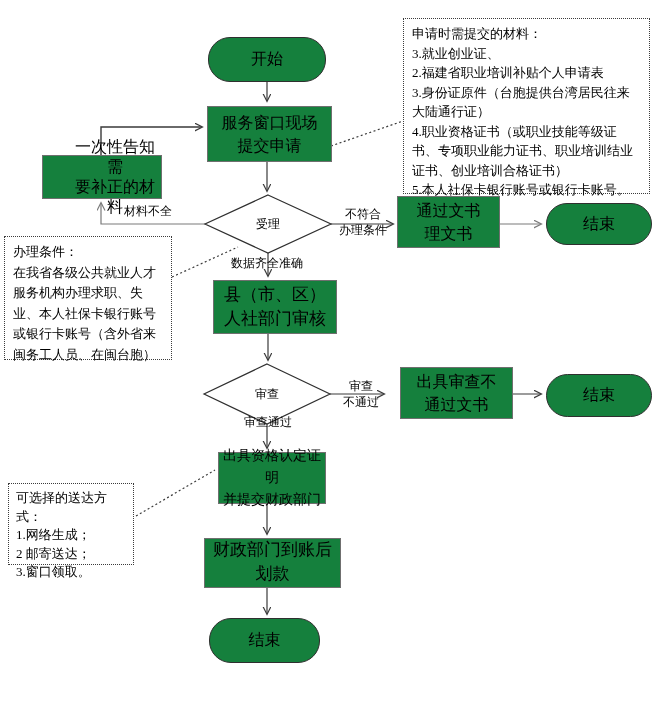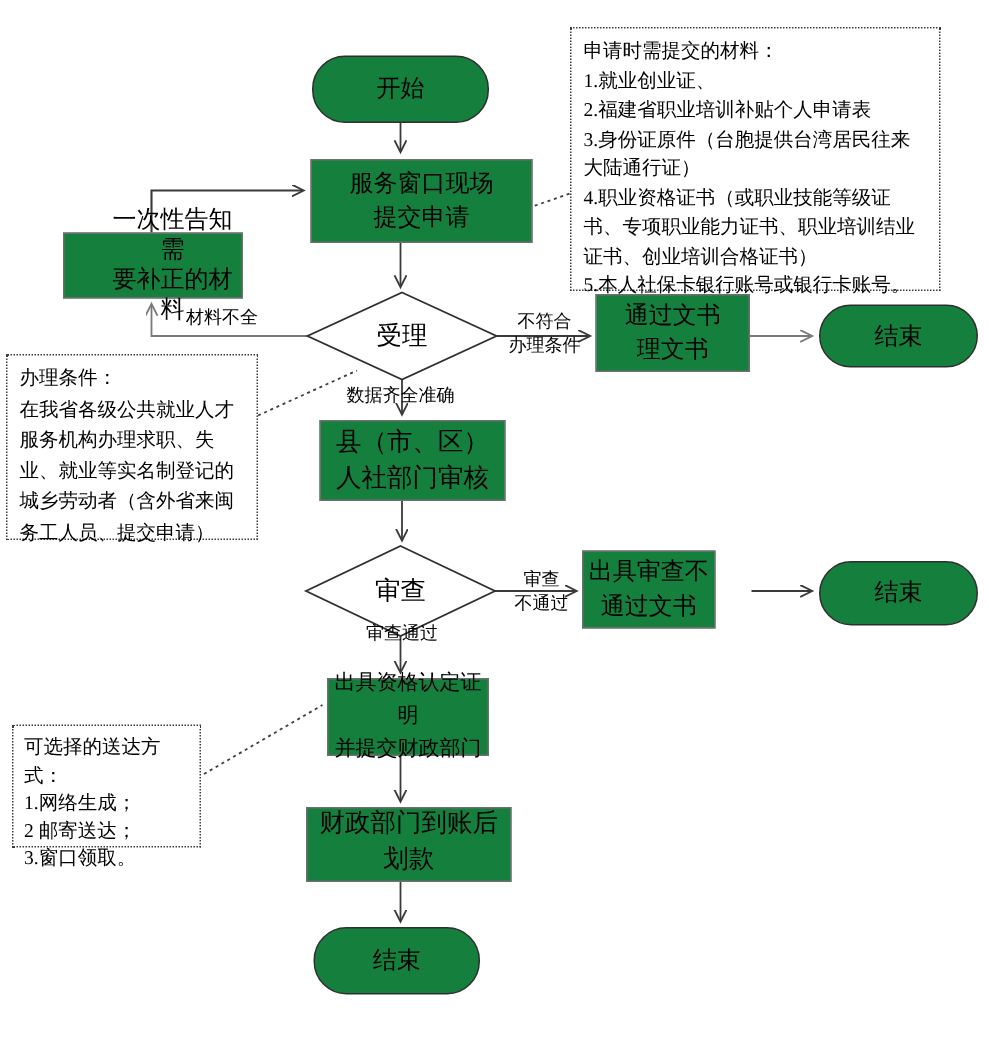--- a/index.html
+++ b/index.html
@@ -11,21 +11,21 @@
   .node{
     position:absolute;display:flex;align-items:center;justify-content:center;
     text-align:center;white-space:pre-line;box-sizing:border-box;background:#15803d;
   }
   .process{border:1.5px solid #6f6f6f;}
   .terminator{border:1.4px solid #2f2f2f;border-radius:22px;font-size:16px;}
   .f16{font-size:16px;line-height:23px;}
   .f17{font-size:17px;line-height:24px;}
   .f14{font-size:14px;line-height:22px;}
   .diamond-label{
-    position:absolute;transform:translate(-50%,-50%);font-size:17px;line-height:18px;
+    position:absolute;transform:translate(-50%,-50%);font-size:12px;line-height:18px;
   }
   .edge-label{
     position:absolute;transform:translate(-50%,-50%);font-size:12px;line-height:16px;
     text-align:center;white-space:pre-line;
   }
   .annotation{
     position:absolute;box-sizing:border-box;border:1.5px dotted #3c3c3c;background:#fff;
     font-size:13px;line-height:19.5px;padding:5px 8px;
   }
   .annotation .ann-line{margin:0;}
@@ -63,71 +63,71 @@
     <path d="M331,146 L403,121" stroke="#3c3c3c" stroke-width="1.2" stroke-dasharray="2,2.5" fill="none"></path>
     <path d="M172,277 L238,247" stroke="#3c3c3c" stroke-width="1.2" stroke-dasharray="2,2.5" fill="none"></path>
     <path d="M136,516 L215,470" stroke="#3c3c3c" stroke-width="1.2" stroke-dasharray="2,2.5" fill="none"></path>
 
     <polygon points="268,195 331,224 268,253 205,224" fill="#ffffff" stroke="#2f2f2f" stroke-width="1.2"></polygon>
     <polygon points="267,364 330,394 267,424 204,394" fill="#ffffff" stroke="#2f2f2f" stroke-width="1.2"></polygon>
   </svg>
 
   <div class="node terminator" style="left:208px;top:37px;width:118px;height:45px;">开始</div>
 
-  <div class="node process f16" style="left:207px;top:106px;width:148px;height:56px;">服务窗口现场
+  <div class="node process f16" style="left:207px;top:106px;width:125px;height:56px;">服务窗口现场
 提交申请</div>
 
   <div class="node process f16" style="left:42px;top:155px;width:120px;height:44px;line-height:20px;padding-left:26px;">一次性告知需
 要补正的材料</div>
 
   <div class="diamond-label" style="left:268px;top:224px;">受理</div>
 
   <div class="node process f16" style="left:397px;top:196px;width:103px;height:52px;">通过文书
 理文书</div>
 
   <div class="node terminator" style="left:546px;top:203px;width:106px;height:42px;">结束</div>
 
   <div class="node process f17" style="left:213px;top:280px;width:124px;height:54px;">县（市、区）
 人社部门审核</div>
 
   <div class="diamond-label" style="left:267px;top:394px;">审查</div>
 
-  <div class="node process f16" style="left:388px;top:367px;width:89px;height:52px;">出具审查不
+  <div class="node process f16" style="left:400px;top:367px;width:113px;height:52px;">出具审查不
 通过文书</div>
 
   <div class="node terminator" style="left:546px;top:374px;width:106px;height:43px;">结束</div>
 
   <div class="node process f14" style="left:218px;top:452px;width:108px;height:52px;">出具资格认定证明
 并提交财政部门</div>
 
   <div class="node process f17" style="left:204px;top:538px;width:137px;height:50px;font-family:Liberation Mono, monospace;">财政部门到账后
 划款</div>
 
   <div class="node terminator" style="left:209px;top:618px;width:111px;height:45px;">结束</div>
 
   <div class="edge-label" style="left:148px;top:211px;">材料不全</div>
   <div class="edge-label" style="left:363px;top:222px;">不符合
 办理条件</div>
   <div class="edge-label" style="left:267px;top:263px;">数据齐全准确</div>
   <div class="edge-label" style="left:361px;top:394px;">审查
 不通过</div>
   <div class="edge-label" style="left:268px;top:422px;">审查通过</div>
 
-  <div class="annotation" style="left:380px;top:18px;width:247px;height:176px;">
+  <div class="annotation" style="left:403px;top:18px;width:247px;height:176px;">
     <div class="ann-line">申请时需提交的材料：</div>
-    <div class="ann-line">1.就业创业证、</div>
+    <div class="ann-line">3.就业创业证、</div>
     <div class="ann-line">2.福建省职业培训补贴个人申请表</div>
     <div class="ann-line">3.身份证原件（台胞提供台湾居民往来大陆通行证）</div>
     <div class="ann-line">4.职业资格证书（或职业技能等级证书、专项职业能力证书、职业培训结业证书、创业培训合格证书）</div>
     <div class="ann-line">5.本人社保卡银行账号或银行卡账号。</div>
   </div>
 
   <div class="annotation" style="left:4px;top:236px;width:168px;height:124px;line-height:20.5px;">
     <div class="ann-line">办理条件：</div>
-    <div class="ann-line">在我省各级公共就业人才服务机构办理求职、失业、就业等实名制登记的城乡劳动者（含外省来闽务工人员、提交申请）</div>
+    <div class="ann-line">在我省各级公共就业人才服务机构办理求职、失业、本人社保卡银行账号或银行卡账号（含外省来闽务工人员、在闽台胞）</div>
   </div>
 
   <div class="annotation" style="left:8px;top:483px;width:126px;height:82px;line-height:18.5px;padding:5px 7px;">
     <div class="ann-line">可选择的送达方式：</div>
     <div class="ann-line">1.网络生成；</div>
     <div class="ann-line">2 邮寄送达；</div>
     <div class="ann-line">3.窗口领取。</div>
   </div>
 
 </div>

